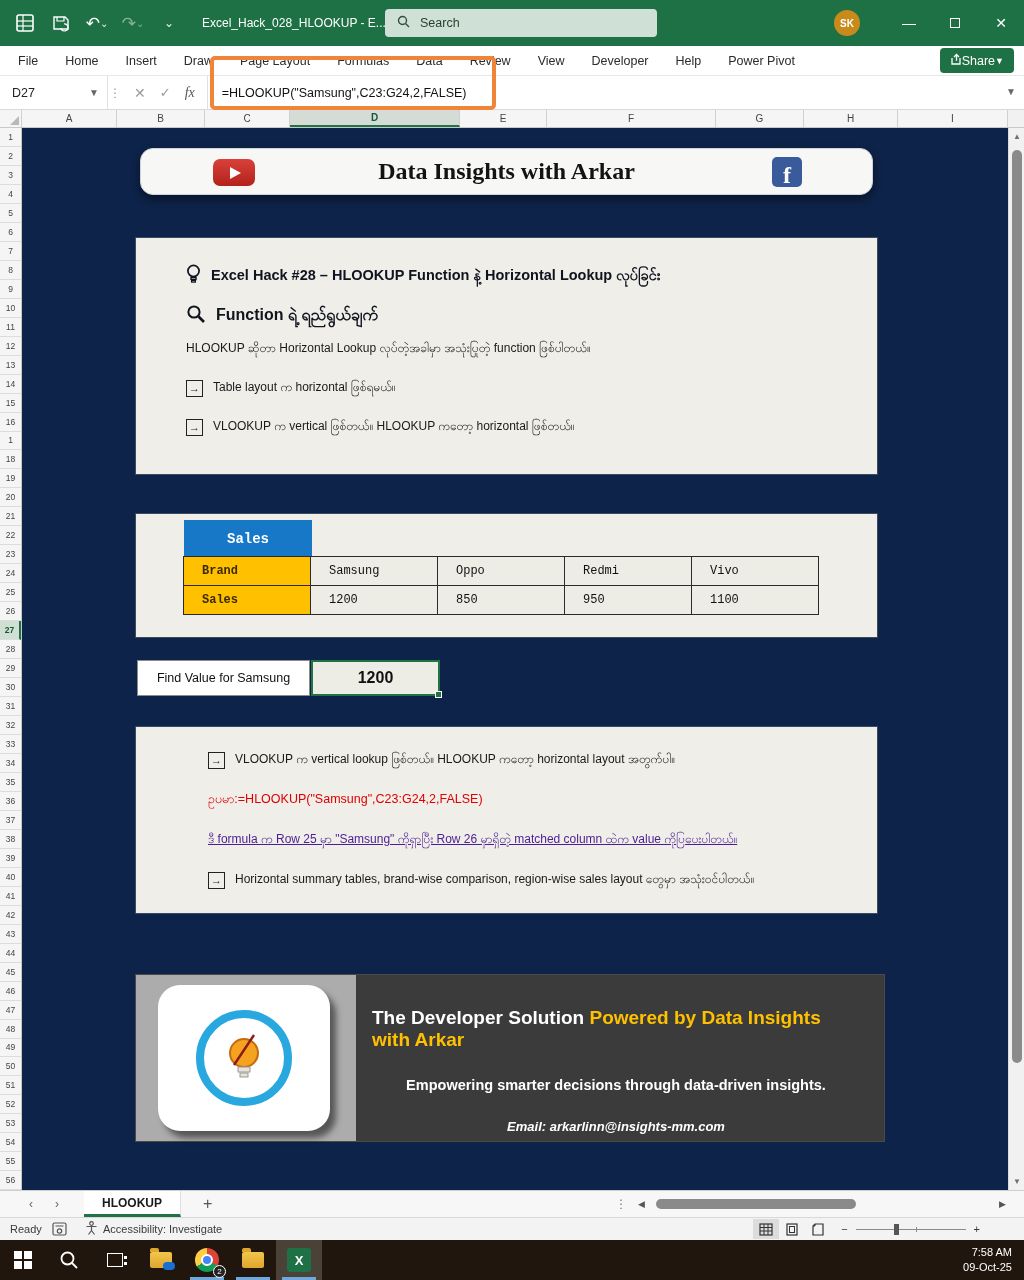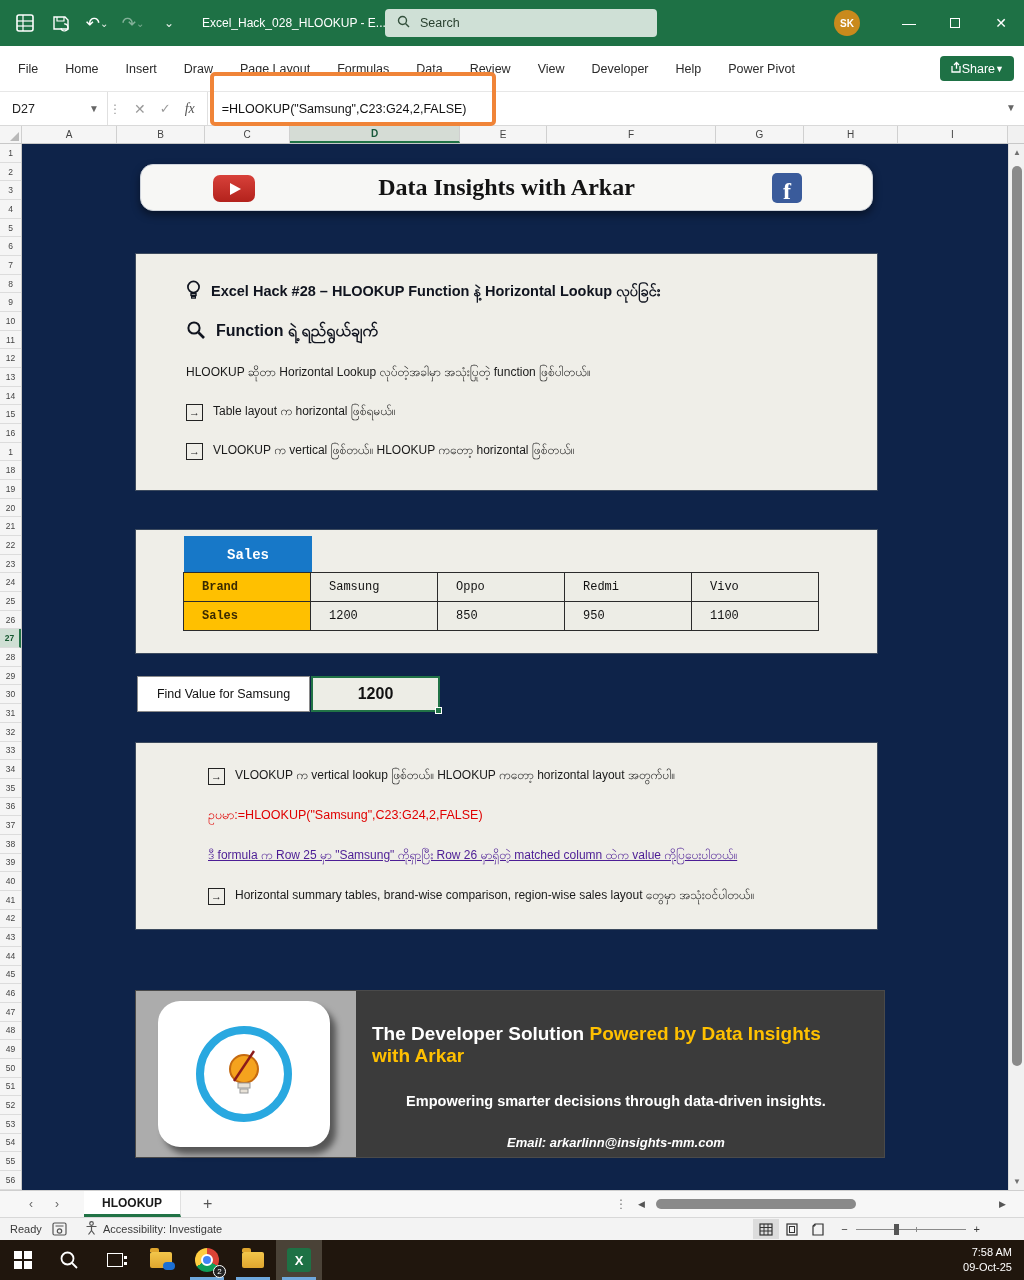--- a/index.html
+++ b/index.html
@@ -14,21 +14,21 @@
   .dim { opacity:.45; }
   .tb-chev { font-size:10px; color:#e8f0ea; }
   .doc-title { font-size:12px; color:#fff; margin-left:8px; white-space:nowrap; }
   .searchbox { position:absolute; left:385px; top:9px; width:272px; height:28px; background:#cfe0d6; border-radius:4px; display:flex; align-items:center; gap:10px; padding-left:12px; color:#29402f; font-size:12.5px; }
   .tb-right { margin-left:auto; display:flex; align-items:center; height:100%; }
   .avatar { width:26px; height:26px; border-radius:50%; background:#C98A1C; color:#fff; font-size:10px; font-weight:bold; display:flex; align-items:center; justify-content:center; margin-right:26px; }
   .winbtn { width:46px; height:46px; display:flex; align-items:center; justify-content:center; font-size:14px; color:#fff; }
   .restore-sq { width:10px; height:10px; border:1.4px solid #fff; }
 
   
-  .ribbon { height:46px; background:#fff; display:flex; align-items:center; padding:0 10px 0 18px; border-bottom:1px solid #e7e7e7; flex:0 0 auto; }
+  .ribbon { height:30px; background:#fff; display:flex; align-items:center; padding:0 10px 0 18px; border-bottom:1px solid #e7e7e7; flex:0 0 auto; }
   .rtabs { display:flex; align-items:center; gap:27px; }
   .rtab { font-size:12.5px; color:#2b2b2b; cursor:default; white-space:nowrap; }
   .share-btn { margin-left:auto; background:#1E7145; color:#fff; border-radius:4px; height:25px; display:flex; align-items:center; gap:0; padding:0 10px; font-size:12.5px; }
   .share-chev { font-size:9px; }
 
   
   .formula-row { height:34px; background:#fff; display:flex; align-items:stretch; border-bottom:1px solid #d9d9d9; flex:0 0 auto; position:relative; }
   .namebox { width:108px; display:flex; align-items:center; justify-content:space-between; padding:0 8px 0 12px; border-right:1px solid #e0e0e0; font-size:12.5px; color:#222; }
   .nb-chev { color:#666; font-size:10px; }
   .fx-dots { width:14px; display:flex; align-items:center; justify-content:center; color:#9a9a9a; font-size:12px; }
@@ -65,21 +65,21 @@
   .banner-title { width:100%; text-align:center; font-family:"Liberation Serif", serif; font-weight:bold; font-size:24px; color:#131313; }
   .fb { position:absolute; right:70px; top:8px; width:30px; height:30px; background:#3A5B9B; border-radius:5px; color:#fff; font-family:"Liberation Serif", serif; font-weight:bold; font-size:24px; display:flex; align-items:flex-end; justify-content:center; line-height:1; overflow:hidden; }
 
   
   .panel { position:absolute; background:#EFEEE8; border:1px solid #3c4a5e; }
   .panel1 { left:113px; top:109px; width:743px; height:238px; padding:26px 40px 0 50px; }
   .h-line { display:flex; align-items:center; gap:10px; color:#10141f; font-weight:bold; }
   .h1t { font-size:14.5px; }
   .h2t { font-size:16px; }
   .p1-h2 { margin-top:16px; }
-  .mm-p { font-size:12px; color:#1a1a1a; margin-top:20px; }
+  .mm-p { font-size:12px; color:#1a1a1a; margin-top:12px; }
   .bullet { display:flex; align-items:center; gap:10px; margin-top:21px; font-size:12px; color:#1a1a1a; }
   .bx { flex:0 0 auto; width:17px; height:17px; border:1.4px solid #222; display:flex; align-items:center; justify-content:center; font-size:11px; color:#222; background:#fff0; }
 
   
   .panel2 { left:113px; top:385px; width:743px; height:125px;font-family:Liberation Mono, monospace; }
   .sales-tbl { position:absolute; left:48px; top:6px; }
   .sales-hdr { width:128px; height:37px; background:#1778C8; color:#fff; font-weight:bold; font-size:14px; display:flex; align-items:center; justify-content:center; }
   .trow { display:flex; }
   .tcell { width:128px; height:30px; border:1px solid #2b2b2b; margin-top:-1px; margin-left:-1px; display:flex; align-items:center; padding-left:18px; font-size:12px; color:#111; background:#EDEDE6; }
   .tcell.lbl { background:#FFC000; font-weight:bold; color:#3b2a00; }

